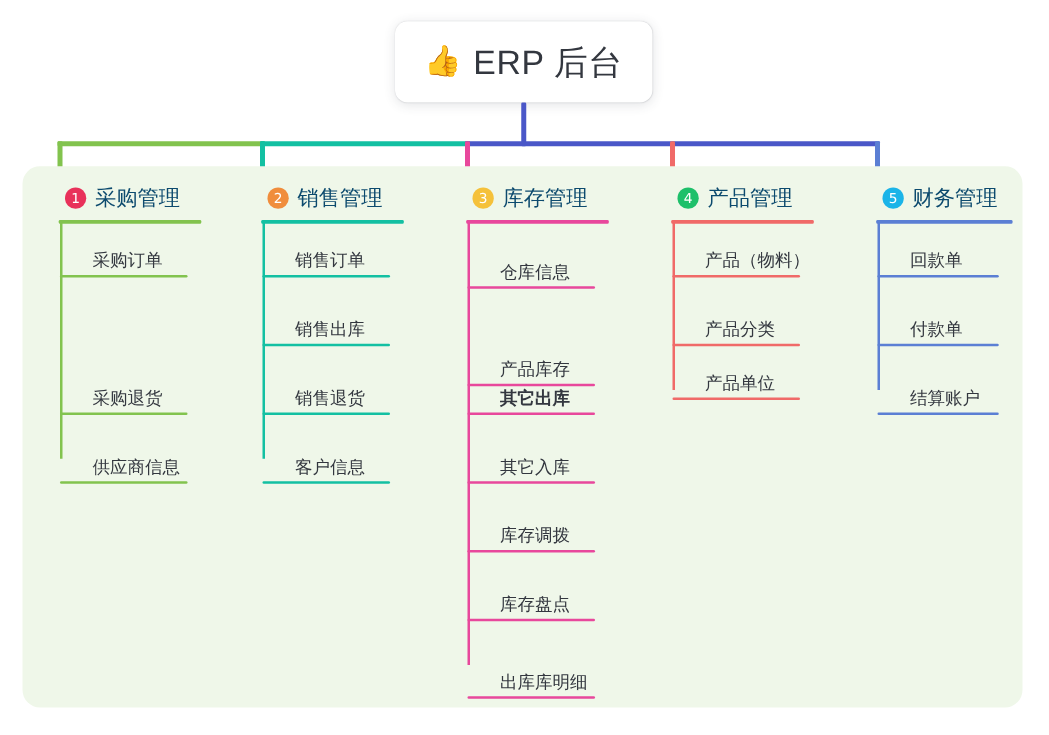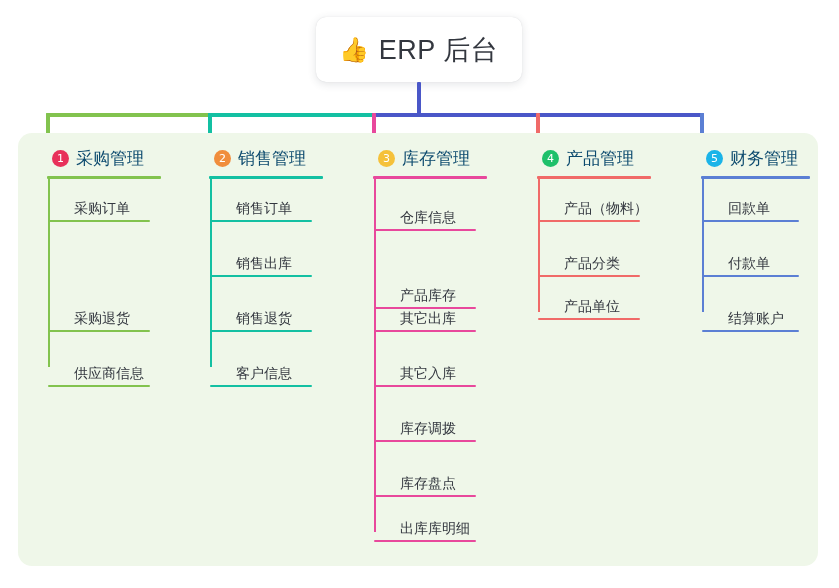--- a/index.html
+++ b/index.html
@@ -202,37 +202,37 @@
       <div class="col-underline" style="top: 30px; width: 114px; left: 11px; background: rgb(232, 72, 156);"></div>
       <div class="trunk" style="top: 32px; height: 354px; background: rgb(232, 72, 156);"></div>
       <div class="leaf" style="top: 59px; width: 120px; height: 26px;">
         <span class="leaf-text">仓库信息</span>
         <span class="leaf-underline" style="width:102px; background:#e8489c;"></span>
       </div>
       <div class="leaf" style="top: 105px; width: 120px; height: 26px; margin-top: 32px;">
         <span class="leaf-text">产品库存</span>
         <span class="leaf-underline" style="width:102px; background:#e8489c;"></span>
       </div>
-      <div class="leaf" style="top: 160px; width: 120px; height: 26px;">
+      <div class="leaf" style="top: 160px; width: 120px; height: 26px; font-weight: bold;">
         <span class="leaf-text">其它出库</span>
         <span class="leaf-underline" style="width:102px; background:#e8489c;"></span>
       </div>
       <div class="leaf" style="top: 215px; width: 120px; height: 26px;">
         <span class="leaf-text">其它入库</span>
         <span class="leaf-underline" style="width:102px; background:#e8489c;"></span>
       </div>
       <div class="leaf" style="top: 270px; width: 120px; height: 26px;">
         <span class="leaf-text">库存调拨</span>
         <span class="leaf-underline" style="width:102px; background:#e8489c;"></span>
       </div>
       <div class="leaf" style="top: 325px; width: 120px; height: 26px;">
         <span class="leaf-text">库存盘点</span>
         <span class="leaf-underline" style="width:102px; background:#e8489c;"></span>
       </div>
-      <div class="leaf" style="top: 370px; width: 120px; height: 26px;">
+      <div class="leaf" style="top: 387px; width: 120px; height: 26px;">
         <span class="leaf-text">出库库明细</span>
         <span class="leaf-underline" style="width:102px; background:#e8489c;"></span>
       </div>
     </div>
     <div class="column" style="left: 526px; width: 150px;">
       <div class="col-head">
         <span class="badge" style="background:#1ec06a;">4</span>
         <span class="col-title">产品管理</span>
       </div>
       <div class="col-underline" style="top: 30px; width: 114px; left: 11px; background: rgb(240, 106, 104);"></div>

